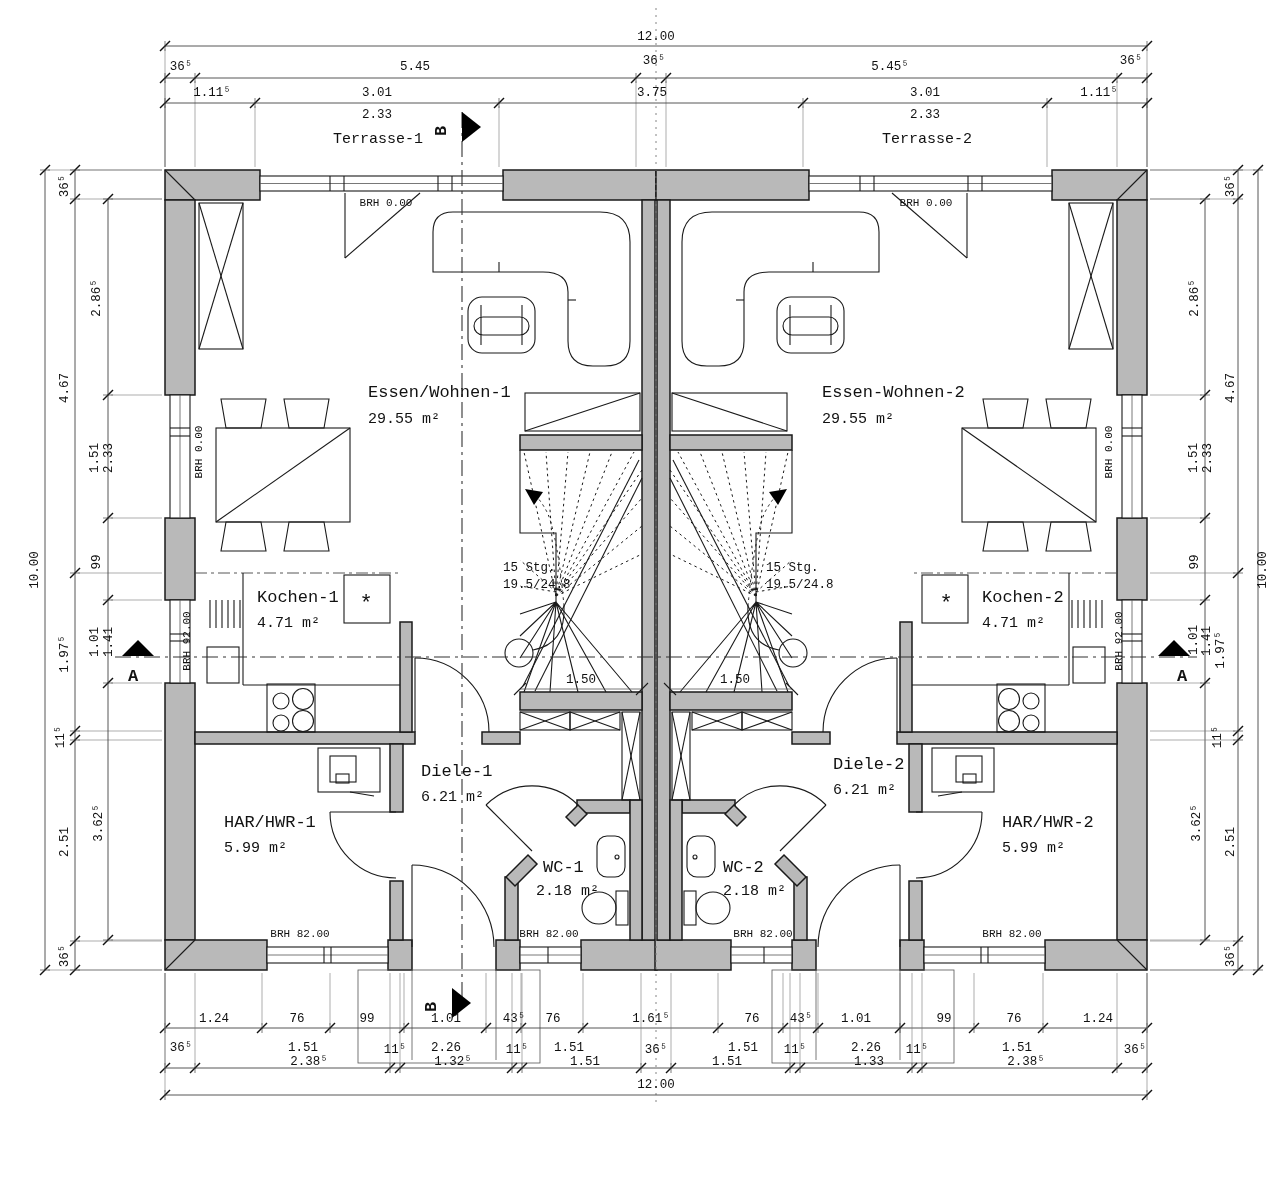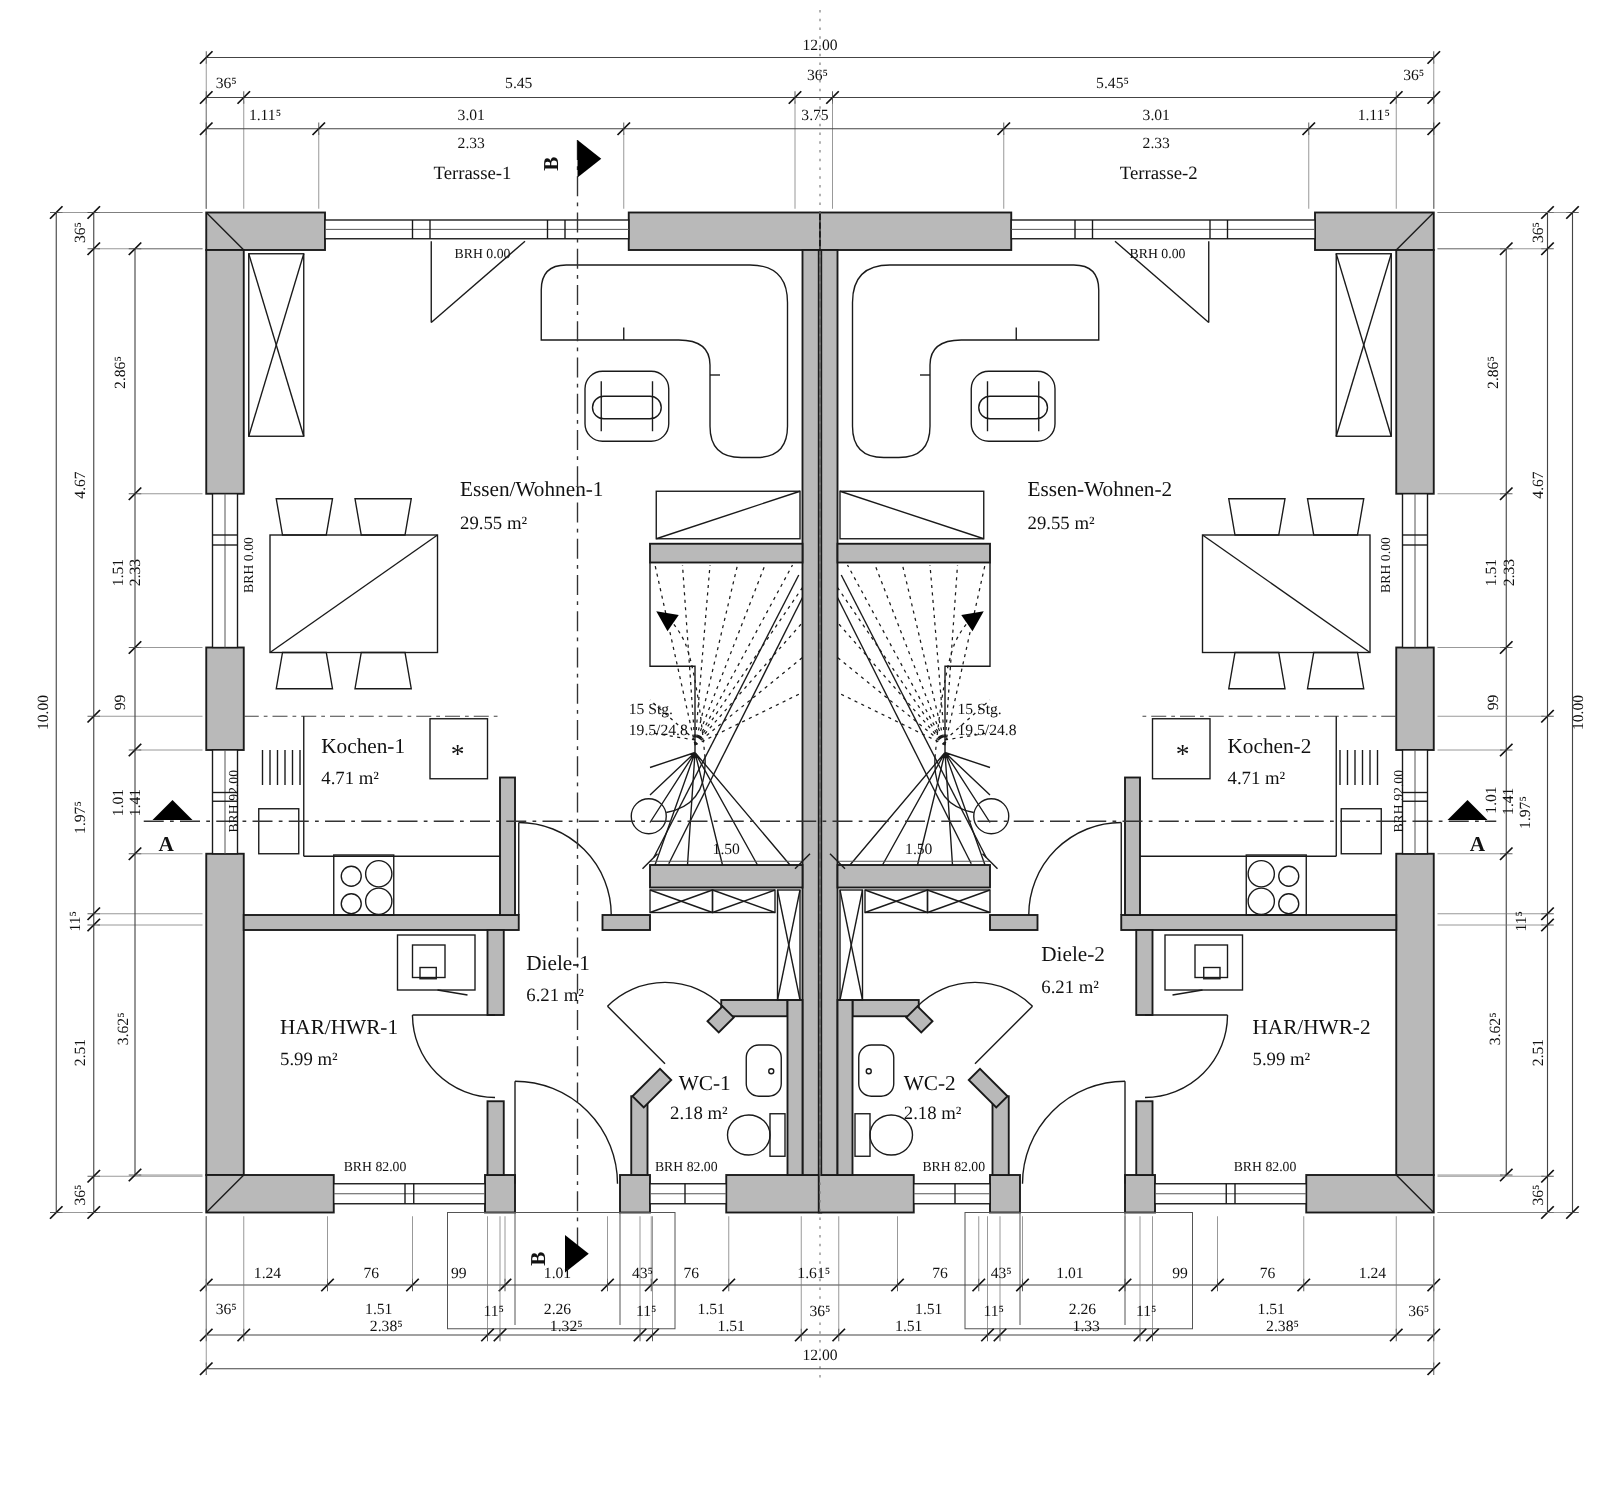--- a/index.html
+++ b/index.html
@@ -1,18 +1,18 @@
 <!DOCTYPE html>
 <html><head>
 <meta charset="utf-8">
 <title>Floor Plan</title>
 <style>
   html,body{margin:0;padding:0;background:#fff;}
   .page{position:relative;width:1280px;height:1200px;background:#ffffff;overflow:hidden;
-        font-family:Liberation Serif, serif;}
+        font-family:Liberation Mono, monospace;}
   svg{position:absolute;left:0;top:0;}
   
   .w{fill:#b9b9b9;stroke:#1a1a1a;stroke-width:1.5;}
   
   .wf{fill:#ffffff;stroke:#1a1a1a;stroke-width:1.1;}
   
   .t{fill:none;stroke:#1a1a1a;stroke-width:1.1;}
   .t2{fill:none;stroke:#555;stroke-width:0.8;}
   
   .dot{fill:none;stroke:#1a1a1a;stroke-width:1;stroke-dasharray:2.5 3.5;}

